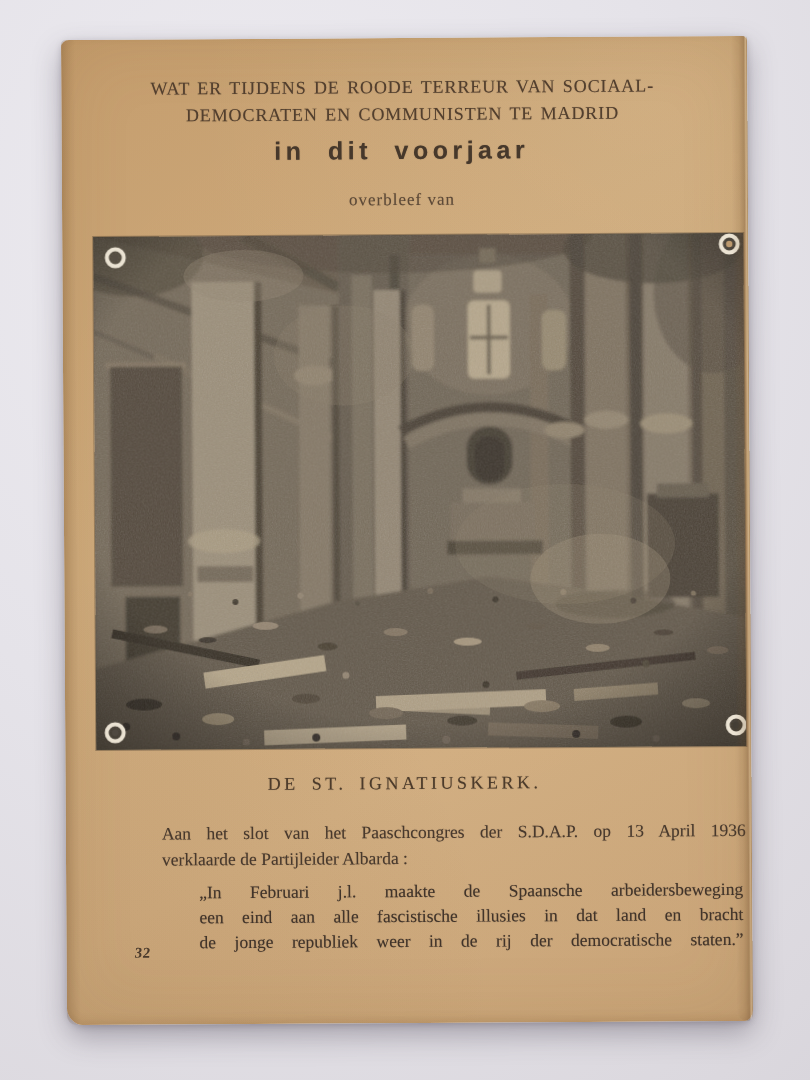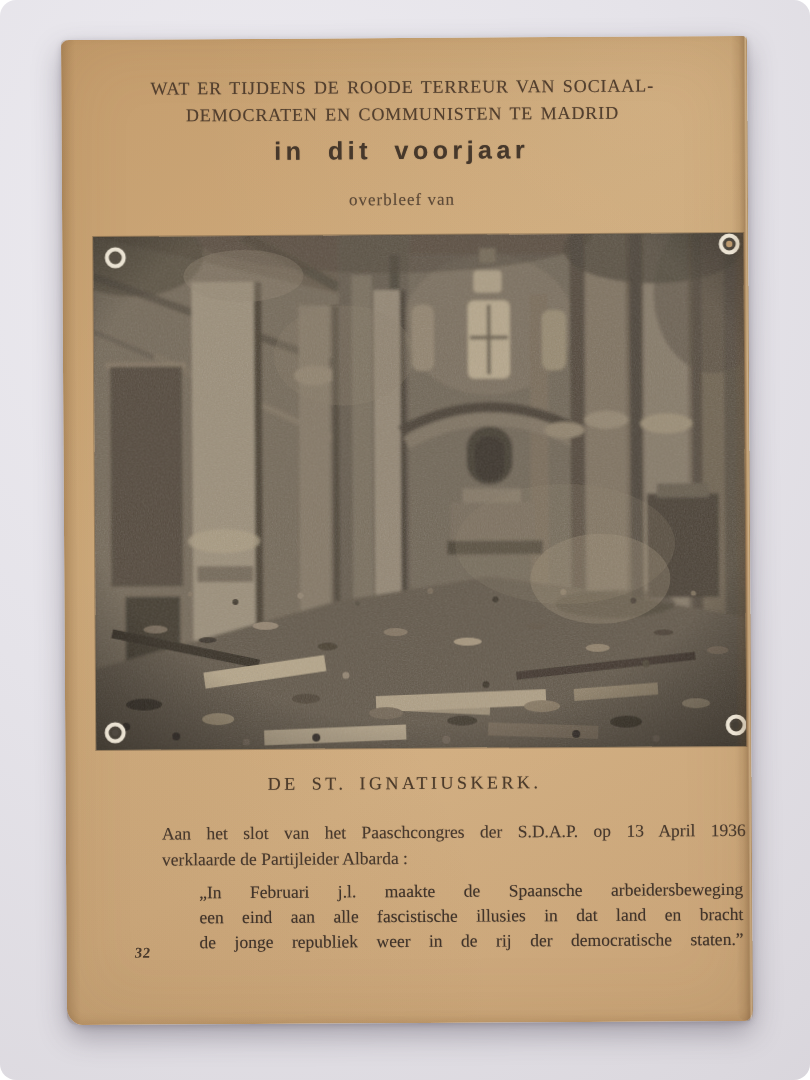--- a/index.html
+++ b/index.html
@@ -1,21 +1,21 @@
 <!DOCTYPE html>
 <html><head>
 <meta charset="utf-8">
 <style>
   html,body{margin:0;padding:0;}
   body{width:810px;height:1080px;overflow:hidden;
        font-family:"Liberation Serif","DejaVu Serif",serif;}
 
   .scene{position:relative;width:810px;height:1080px;
     background:
-      radial-gradient(130% 120% at 32% 22%, #edebf0 0%, #e5e3e9 40%, #dbd8de 78%, #d3d0d7 100%); border-radius: 16px;}
+      radial-gradient(130% 120% at 32% 22%, #edebf0 0%, #e5e3e9 40%, #dbd8de 78%, #d3d0d7 100%);}
 
   .pamphlet{position:absolute;left:64px;top:38px;width:686px;height:985px;
     background:
       radial-gradient(120% 80% at 85% 6%, rgba(255,244,215,.10), transparent 55%),
       radial-gradient(90% 70% at 8% 96%, rgba(110,70,30,.10), transparent 60%),
       radial-gradient(140% 100% at 50% 45%, rgba(255,240,210,.06), transparent 70%),
       linear-gradient(152deg, #c49c6c 0%, #cba677 34%, #d0ac7f 68%, #c7a276 100%);
     border-radius:8px 5px 9px 16px / 7px 5px 11px 18px;
     transform:rotate(-0.35deg);
     box-shadow:0 12px 28px rgba(72,62,78,.38), 0 2px 6px rgba(72,62,78,.25),

